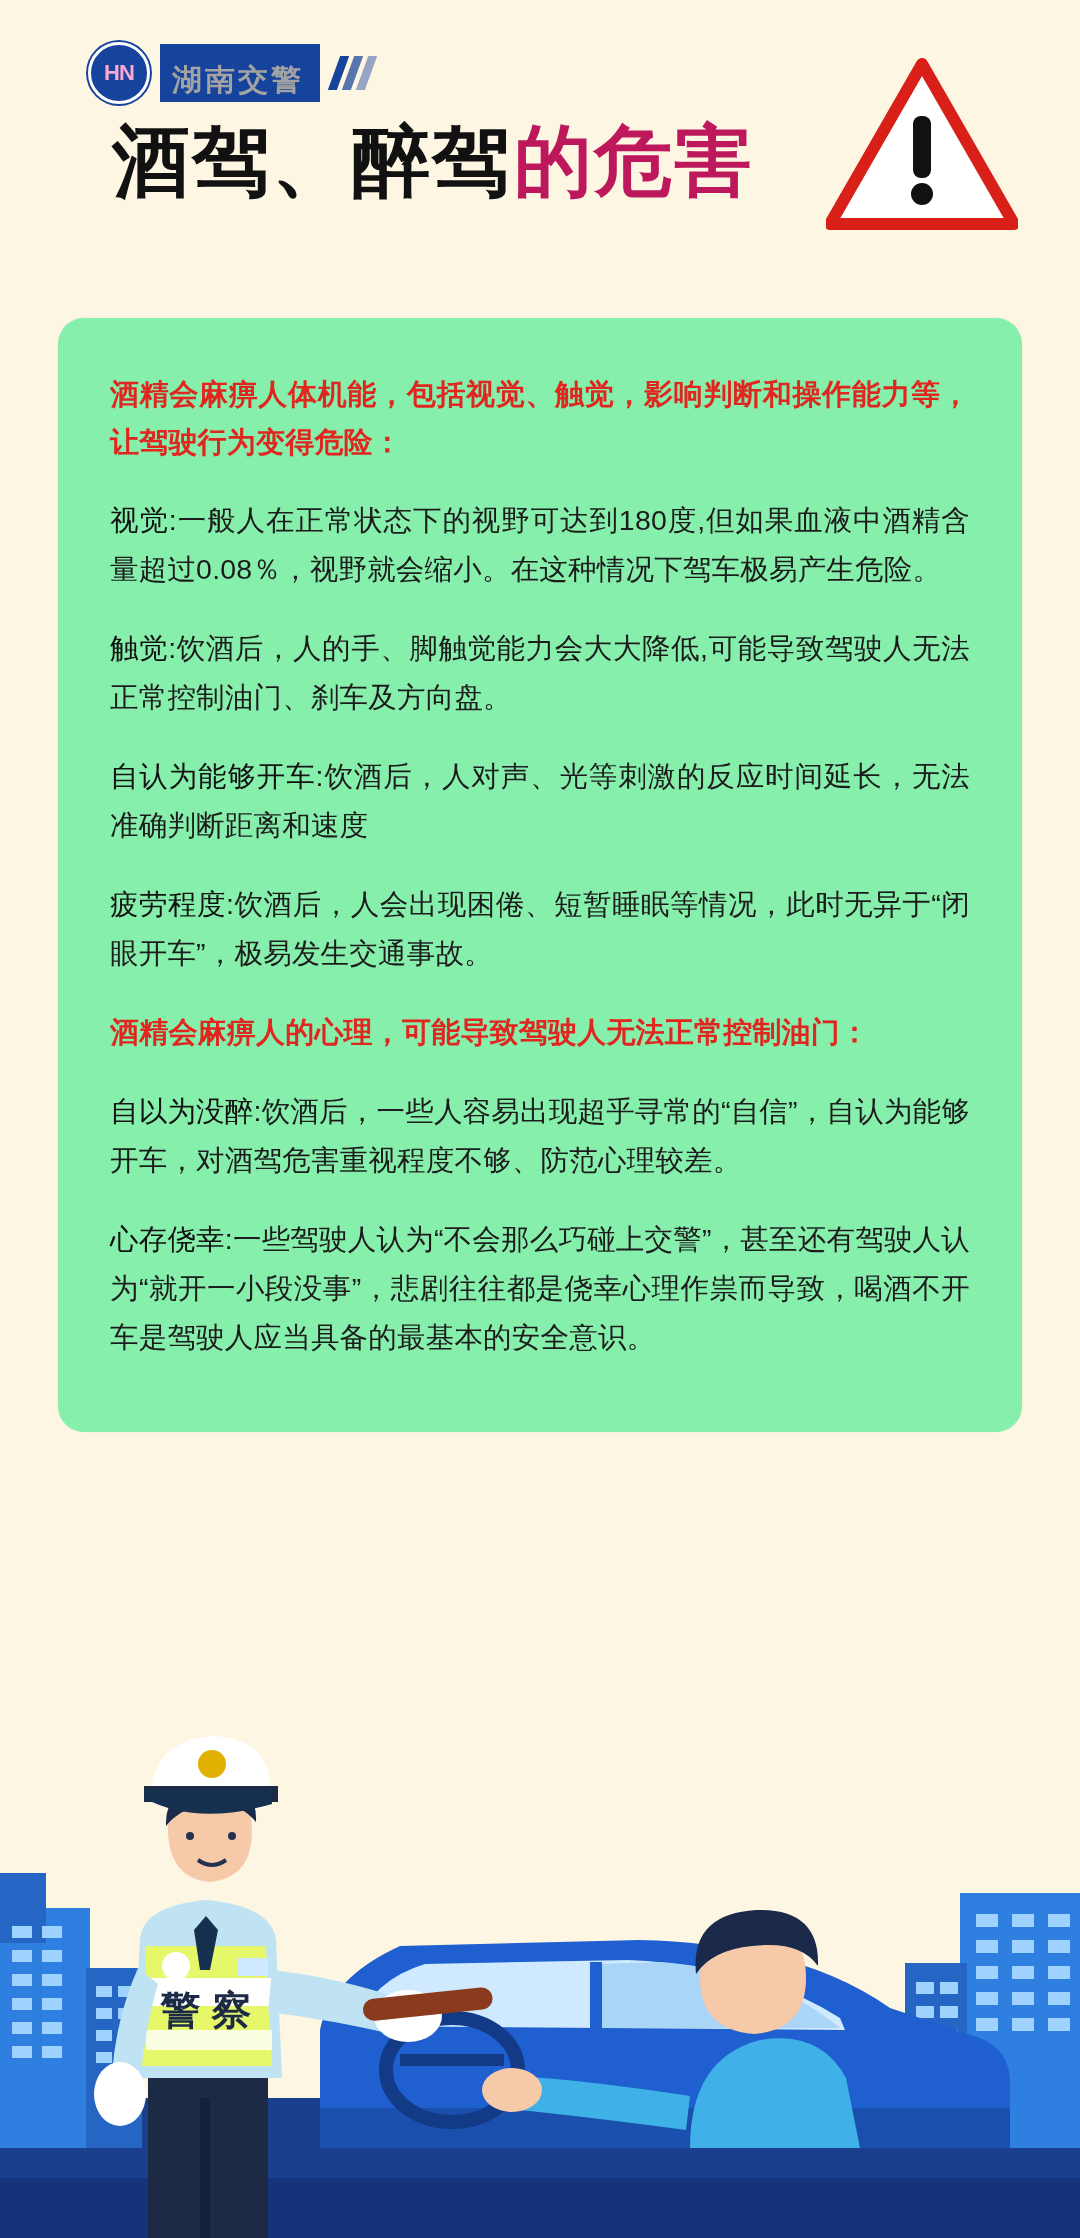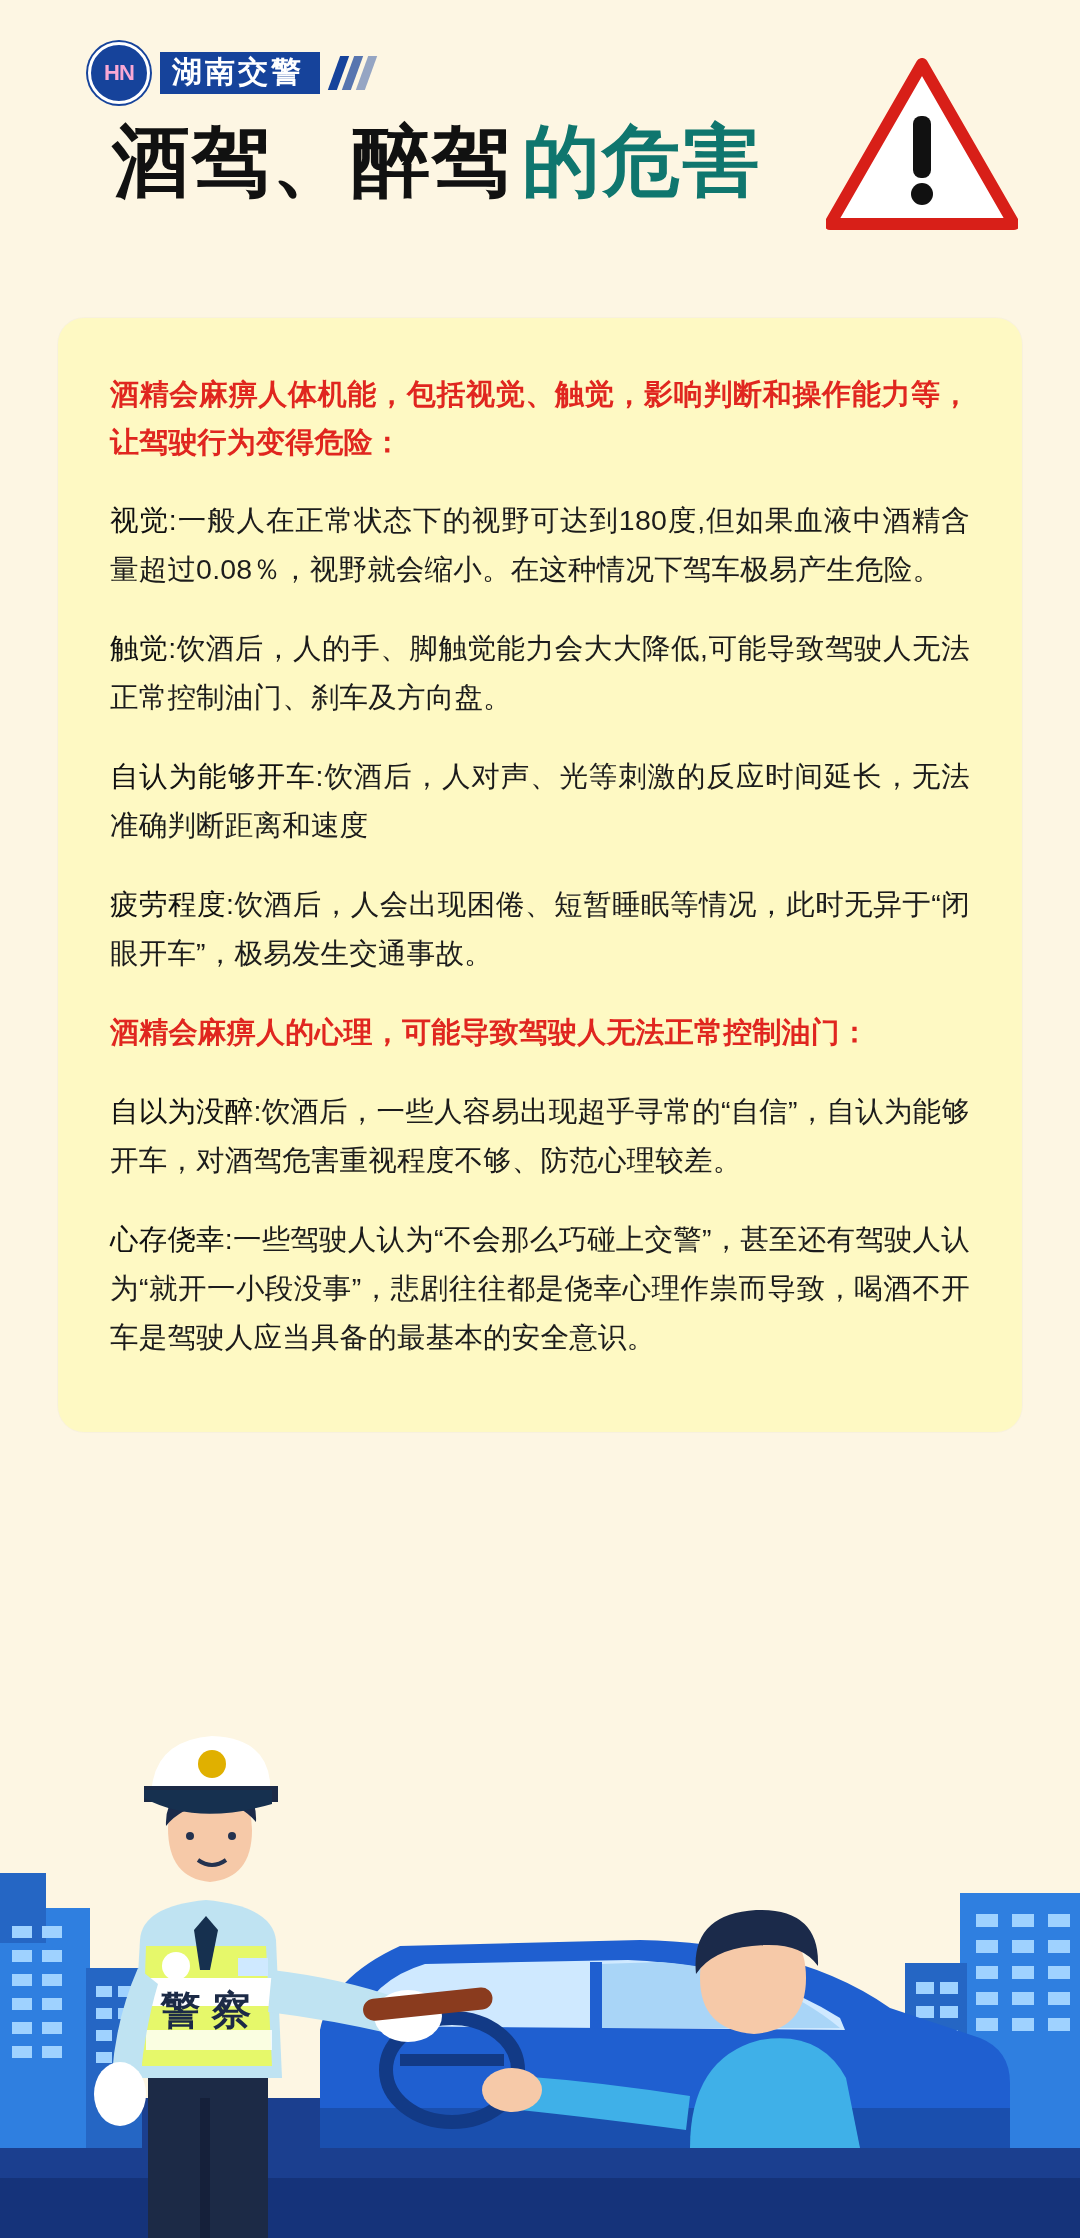--- a/index.html
+++ b/index.html
@@ -39,25 +39,25 @@
     display: flex;
     align-items: center;
     justify-content: center;
     color: #f9a8d4;
     font-size: 22px;
     font-weight: bold;
     letter-spacing: -1px;
   }
   .logo-text {
     background: #16439b;
-    color: #ffffff;
+    color: #a3a3a3;
     font-size: 30px;
     font-weight: bold;
     letter-spacing: 3px;
-    padding: 5px 16px 7px 12px;
+    padding: 21px 16px 7px 12px;
     line-height: 1;
   }
   .logo-slashes {
     display: flex;
     gap: 5px;
     margin-left: 4px;
   }
   .logo-slashes i {
     display: block;
     width: 9px;
@@ -82,44 +82,44 @@
     font-size: 78px;
     font-weight: bold;
     color: #111111;
     letter-spacing: 2px;
     line-height: 1;
     white-space: nowrap;
   }
   .title-accent {
     font-size: 78px;
     font-weight: bold;
-    color: #0f766e;
+    color: #be185d;
     letter-spacing: 2px;
     line-height: 1;
     white-space: nowrap;
-    margin-left: 10px;
+    margin-left: 2px;
   }
 
   
   .warn-tri {
     position: absolute;
     top: 58px;
     right: 62px;
     width: 192px;
     height: 172px;
     z-index: 5;
   }
 
   
   .card {
     position: absolute;
     top: 318px;
     left: 58px;
     width: 964px;
-    background: #fef9c3;
+    background: #86efac;
     border-radius: 26px;
     padding: 52px 52px 70px 52px;
     z-index: 4;
     box-shadow: 0 0 0 1px rgba(0,0,0,0.02);
   }
 
   .para {
     font-size: 28.5px;
     line-height: 1.72;
     color: #1c1c1c;

